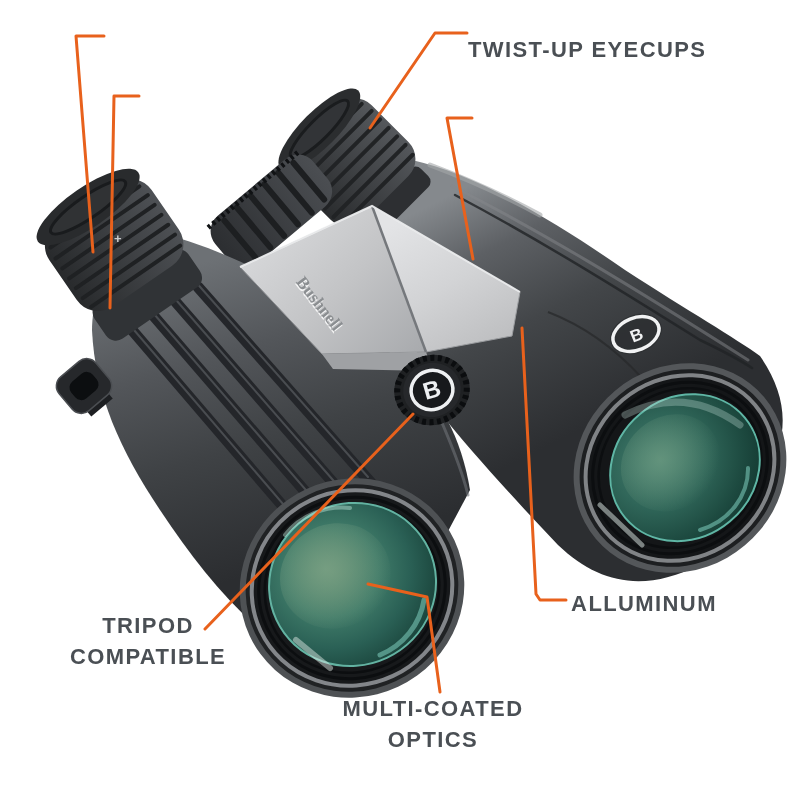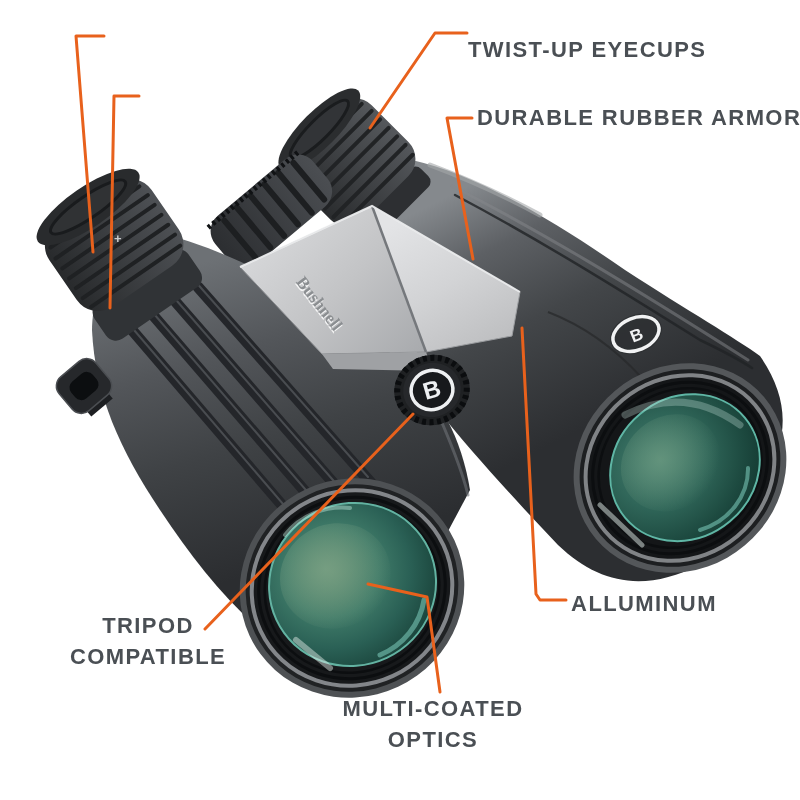--- a/index.html
+++ b/index.html
@@ -233,21 +233,20 @@
     <path d="M 413 414 L 205 629"></path>
     <path d="M 368 584 L 427 597 L 440 692"></path>
     <path d="M 522 328 L 536 594 L 540 600 L 566 600"></path>
   </g>
 </svg>
 
 
 
   <div class="label" style="left:468px;top:20px;margin-top:17px;">TWIST-UP EYECUPS</div>
 
-  <div class="label" style="left:477px;top:105px;">DURABLE RUBBER ARMOR</div>
 
   <div class="label label-center" style="left:333px;top:693px;width:200px;">
     <div>MULTI-COATED</div>
     <div>OPTICS</div>
   </div>
 
   <div class="label label-center" style="left:48px;top:610px;width:200px;">
     <div>TRIPOD</div>
     <div>COMPATIBLE</div>
   </div>

